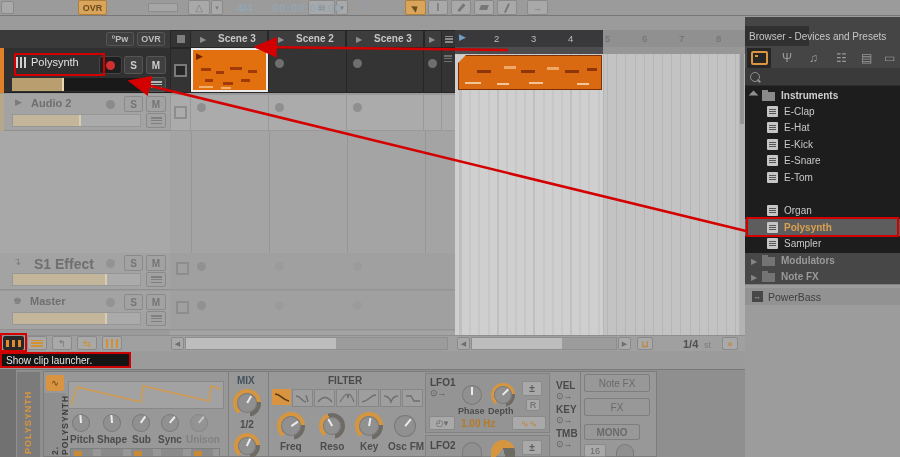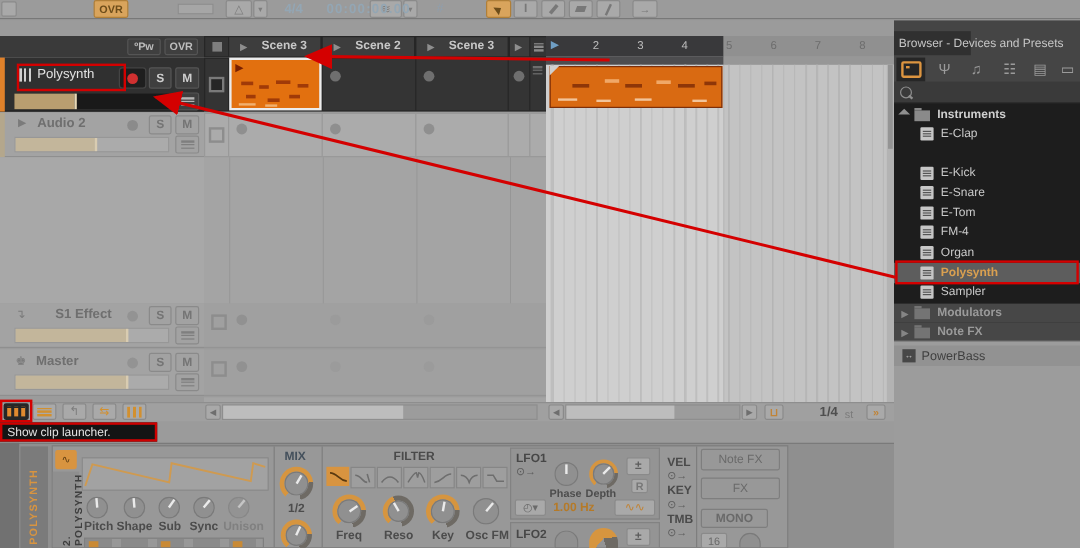--- a/index.html
+++ b/index.html
@@ -109,21 +109,21 @@
           <i style="background:#7f7f7f"></i>
           <i style="background:#7f7f7f"></i>
         </span>
       </div>
   </div>
 
   <div class="abs" style="left:0;top:131px;width:170px;height:122px;background:#a8a8a8;"></div>
 
   <div class="abs" style="left:0;top:253px;width:170px;height:37px;background:#a3a3a3;border-bottom:1px solid #8f8f8f;">
     <div class="abs t" style="left:13px;top:3px;color:#7b7b7b;font-size:10px;">↴</div>
-    <div class="abs t b" style="left:46px;top:3px;font-size:11px;">S1 Effect</div>
+    <div class="abs t b" style="left:34px;top:3px;font-size:14px;">S1 Effect</div>
     <div class="abs" style="left:106px;top:6px;width:9px;height:9px;border-radius:50%;background:#939393;"></div>
     <div class="abs dimbtn" style="left:124px;top:2px;width:19px;height:16px;">S</div>
     <div class="abs dimbtn" style="left:146px;top:2px;width:20px;height:16px;">M</div>
     <div class="abs" style="left:12px;top:20px;width:129px;height:13px;background:#ababab;border:1px solid #979797;">
       <div class="abs" style="left:0;top:0;width:92px;height:11px;background:#c3b69b;"></div>
       <div class="abs" style="left:92px;top:0;width:2px;height:11px;background:#d9ccb1;"></div>
     </div>
     <div class="abs dimbtn" style="left:146px;top:19px;width:20px;height:15px;">
         <span class="menu3">
           <i style="background:#7f7f7f"></i>
@@ -505,35 +505,35 @@
   <div class="abs" style="left:745px;top:88px;width:155px;height:16px;">
     <span style="position:absolute;left:750px;margin-left:-745px;top:4px;width:0;height:0;border-left:7px solid #8f8f8f;border-bottom:7px solid transparent;transform:rotate(45deg);"></span>
     <span class="fold" style="position:absolute;left:17px;top:4px;"></span>
     <span class="t b" style="position:absolute;left:36px;top:2px;color:#cfcfcf;">Instruments</span>
   </div>
 
   <div class="abs" style="left:745px;top:104px;width:155px;height:16px;">
       <span class="devicon" style="position:absolute;left:22px;top:2px;"></span>
       <span class="t" style="position:absolute;left:39px;top:2px;color:#c9c9c9;">E-Clap</span>
     </div>
+  <div class="abs" style="left:745px;top:120px;width:155px;height:16px;">
+      <span class="devicon" style="position:absolute;left:22px;top:2px;"></span>
+      <span class="t" style="position:absolute;left:39px;top:2px;color:#c9c9c9;">E-Hat</span>
+    </div>
   <div class="abs" style="left:745px;top:137px;width:155px;height:16px;">
       <span class="devicon" style="position:absolute;left:22px;top:2px;"></span>
       <span class="t" style="position:absolute;left:39px;top:2px;color:#c9c9c9;">E-Kick</span>
     </div>
   <div class="abs" style="left:745px;top:170px;width:155px;height:16px;">
       <span class="devicon" style="position:absolute;left:22px;top:2px;"></span>
       <span class="t" style="position:absolute;left:39px;top:2px;color:#c9c9c9;">E-Tom</span>
     </div>
   <div class="abs" style="left:745px;top:153px;width:155px;height:16px;">
       <span class="devicon" style="position:absolute;left:22px;top:2px;"></span>
       <span class="t" style="position:absolute;left:39px;top:2px;color:#c9c9c9;">E-Snare</span>
-    </div>
-  <div class="abs" style="left:745px;top:186px;width:155px;height:16px;">
-      <span class="devicon" style="position:absolute;left:22px;top:2px;"></span>
-      <span class="t" style="position:absolute;left:39px;top:2px;color:#c9c9c9;">FM-4</span>
     </div>
   <div class="abs" style="left:745px;top:203px;width:155px;height:16px;">
       <span class="devicon" style="position:absolute;left:22px;top:2px;"></span>
       <span class="t" style="position:absolute;left:39px;top:2px;color:#c9c9c9;">Organ</span>
     </div>
 
   <div class="abs" style="left:745px;top:219px;width:155px;height:17px;background:#5d5d5d;">
     <span class="devicon" style="position:absolute;left:22px;top:3px;"></span>
     <span class="t b" style="position:absolute;left:39px;top:3px;color:#daa050;">Polysynth</span>
   </div>

